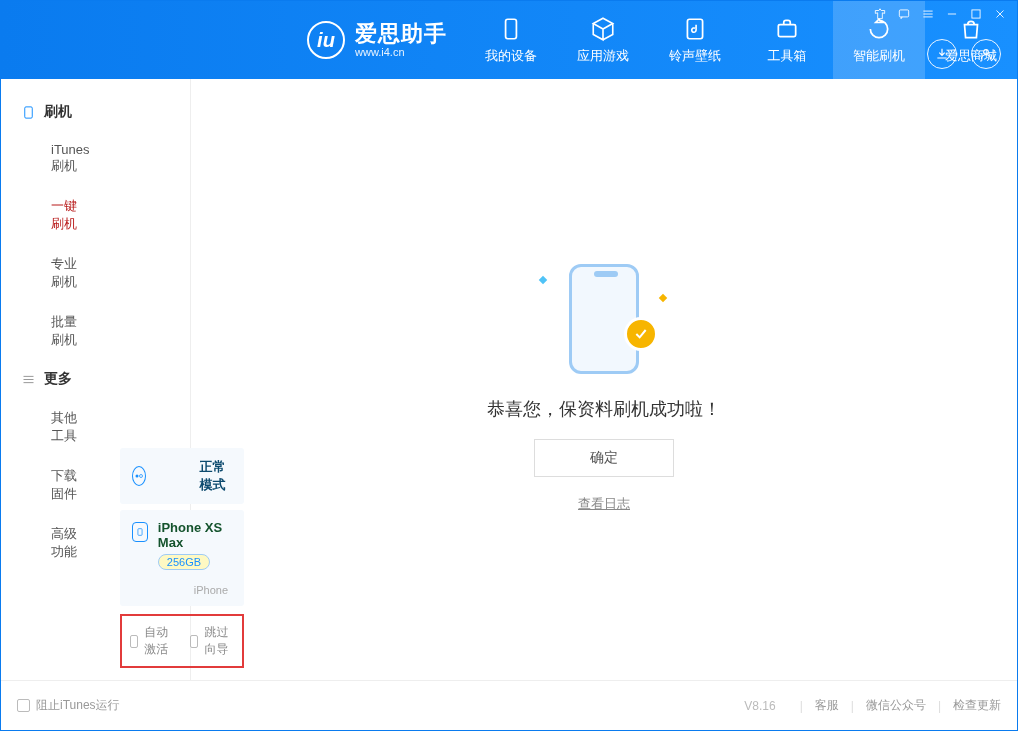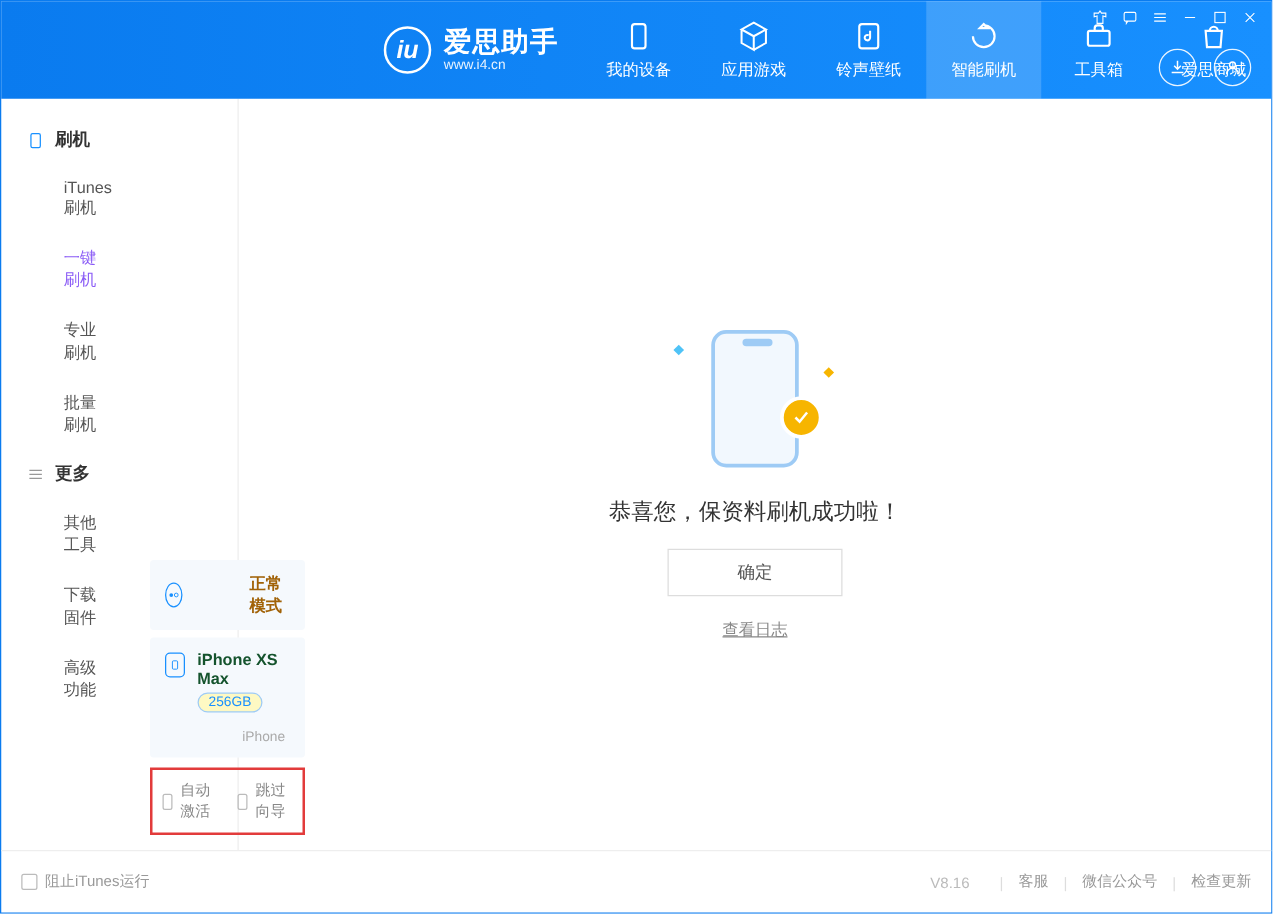--- a/index.html
+++ b/index.html
@@ -25,27 +25,27 @@
 .hbr-icon { width: 30px; height: 30px; border: 1.5px solid rgba(255,255,255,.9); border-radius: 50%; display: flex; align-items: center; justify-content: center; cursor: pointer; }
 .hbr-icon svg { width: 16px; height: 16px; stroke: #fff; fill: none; stroke-width: 1.8; }
 
 
 .body { flex: 1; display: flex; min-height: 0; }
 .sidebar { width: 190px; border-right: 1px solid #eee; display: flex; flex-direction: row; }
 .side-scroll { flex: 1; padding-top: 14px; }
 .side-group-header { display: flex; align-items: center; gap: 8px; padding: 10px 20px; font-size: 14px; color: #333; font-weight: 600; }
 .side-group-header svg { width: 15px; height: 15px; }
 .side-item { padding: 11px 20px 11px 50px; font-size: 13px; color: #555; cursor: pointer; }
-.side-item.active { color: #8b5cf6; }
+.side-item.active { color: #b91c1c; }
 .side-device-box { margin-top: auto; }
 .mode-card, .device-card { background: #f5f9fd; margin: 6px 10px; border-radius: 3px; padding: 10px 12px; display: flex; gap: 10px; align-items: flex-start; }
 .mode-card { align-items: center; }
 .mode-icon { width: 20px; height: 20px; border: 1.5px solid #1890ff; border-radius: 50%; display: flex; align-items: center; justify-content: center; }
 .mode-icon svg { width: 12px; height: 12px; }
-.mode-label { font-size: 13px; color: #a16207; font-weight: 600; margin-left: 44px; }
+.mode-label { font-size: 13px; color: #0c4a6e; font-weight: 600; margin-left: 44px; }
 .device-icon { width: 20px; height: 20px; border: 1.5px solid #1890ff; border-radius: 4px; display: flex; align-items: center; justify-content: center; margin-top: 2px; }
 .device-icon svg { width: 10px; height: 10px; }
 .device-name { font-size: 13px; font-weight: 700; color: #14532d; }
 .device-cap { display: inline-block; font-size: 11px; color: #1890ff; border: 1px solid #9ecbf5; background: #fef9c3; border-radius: 10px; padding: 1px 8px; margin-top: 4px; }
 .device-type { font-size: 11px; color: #aaa; margin-top: 14px; padding-left: 36px; }
 .side-options { border: 2px solid #e23b3b; margin: 8px 10px 12px 10px; padding: 8px 8px; display: flex; gap: 16px; align-items: center; }
 .chk { display: flex; align-items: center; gap: 6px; font-size: 12px; color: #888; cursor: pointer; }
 .chk-box { width: 13px; height: 13px; border: 1px solid #bbb; border-radius: 2px; }
 
 
@@ -102,36 +102,36 @@
       </div>
       <div class="nav-tab">
         <span class="nav-icon">
             <svg viewBox="0 0 24 24">
               <rect x="5" y="3" width="14" height="18" rx="2" fill="none" stroke-width="1.6"></rect>
               <path d="M13 8 v5 a2 2 0 1 1 -1 -1.7" fill="none" stroke-width="1.5"></path>
             </svg>
           </span>
         <span>铃声壁纸</span>
       </div>
-      <div class="nav-tab active">
-        <span class="nav-icon">
-            <svg viewBox="0 0 24 24">
-              <path d="M12 3 L15 6 L9 6 Z M4 12 a8 8 0 1 0 8 -8" fill="none" stroke-width="1.6"></path>
-            </svg>
-          </span>
-        <span>智能刷机</span>
-      </div>
       <div class="nav-tab">
         <span class="nav-icon">
             <svg viewBox="0 0 24 24">
               <rect x="4" y="8" width="16" height="11" rx="1.5" fill="none" stroke-width="1.6"></rect>
               <path d="M9 8 V6 a2 2 0 0 1 2 -2 h2 a2 2 0 0 1 2 2 V8" fill="none" stroke-width="1.6"></path>
             </svg>
           </span>
         <span>工具箱</span>
+      </div>
+      <div class="nav-tab active">
+        <span class="nav-icon">
+            <svg viewBox="0 0 24 24">
+              <path d="M12 3 L15 6 L9 6 Z M4 12 a8 8 0 1 0 8 -8" fill="none" stroke-width="1.6"></path>
+            </svg>
+          </span>
+        <span>智能刷机</span>
       </div>
       <div class="nav-tab">
         <span class="nav-icon">
             <svg viewBox="0 0 24 24">
               <path d="M6 8 h12 l-1 12 H7 Z M9 8 a3 3 0 0 1 6 0" fill="none" stroke-width="1.6"></path>
             </svg>
           </span>
         <span>爱思商城</span>
       </div>
     </div>

